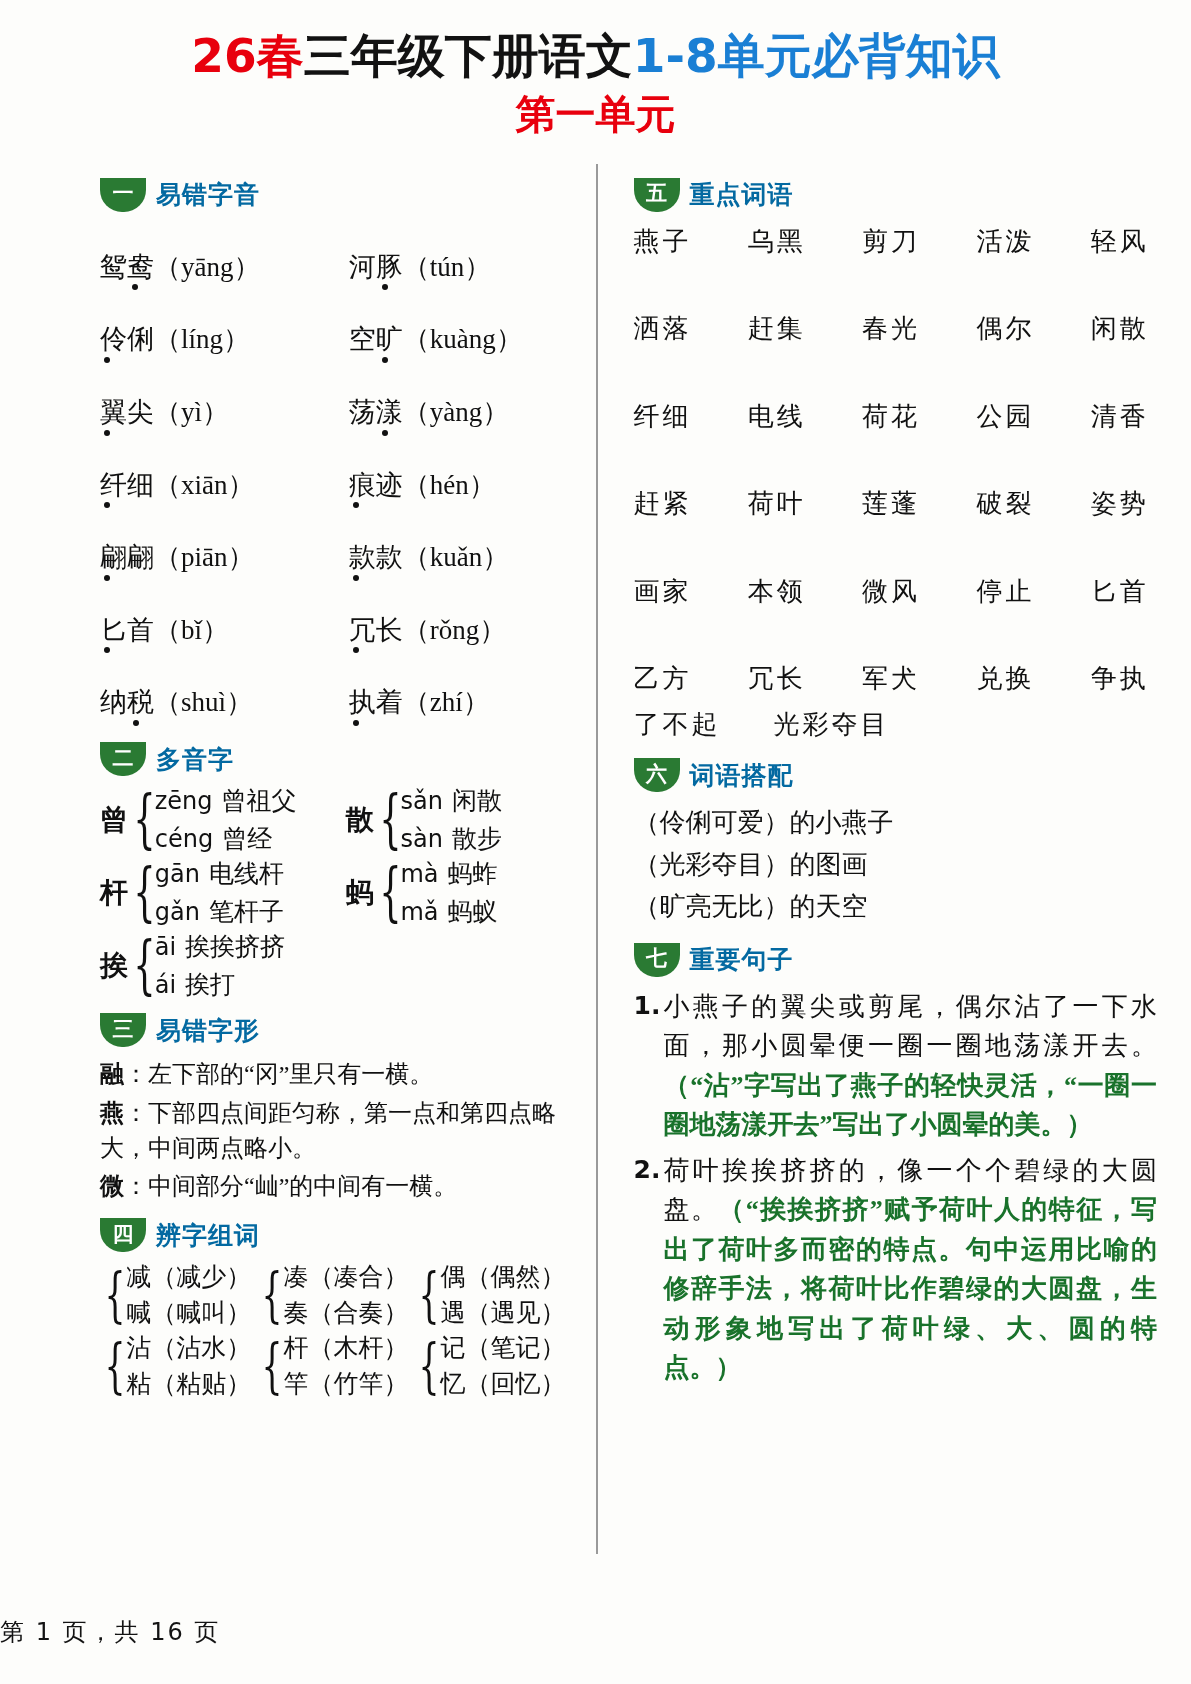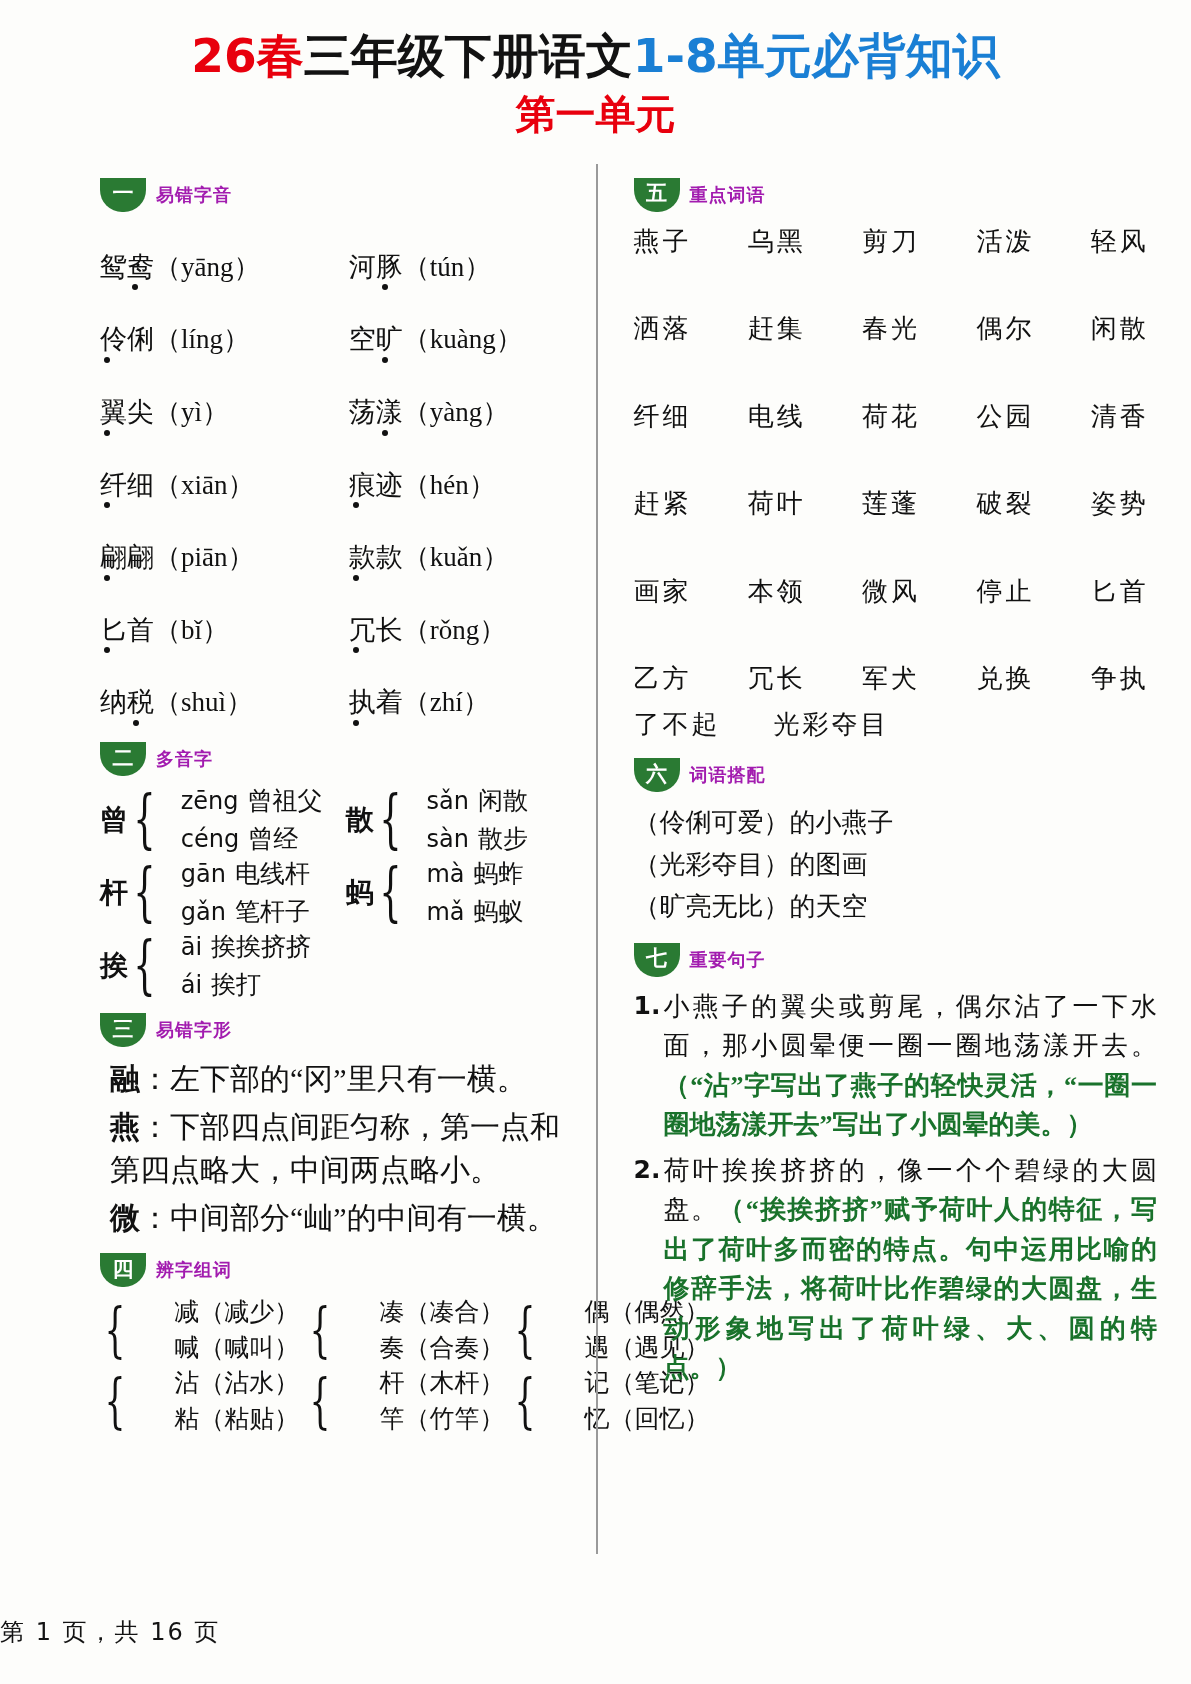--- a/index.html
+++ b/index.html
@@ -68,22 +68,22 @@
     align-items: center;
     justify-content: center;
     border-radius: 0 0 22px 22px;
     flex: none;
     line-height: 1;
     padding-bottom: 2px;
   }
   .sec-title {
     font-family: Liberation Sans, sans-serif;
     font-weight: bold;
-    font-size: 18px;
-    color: #a21caf;
+    font-size: 25px;
+    color: #0369a1;
     letter-spacing: 1px;
   }
 
   
   .pinyin-grid {
     display: grid;
     grid-template-columns: 1fr 1fr;
     row-gap: 2px;
     column-gap: 12px;
   }
@@ -126,42 +126,41 @@
     transform: scaleX(0.55);
     transform-origin: center;
     font-family: "DejaVu Serif", serif;
     margin: 0 -10px 0 -6px;
   }
   .duo-lines { display: flex; flex-direction: column; gap: 8px; }
   .duo-line {
     font-size: 25px;
     white-space: nowrap;
     line-height: 1.18;
-    margin-left: 26px;
   }
   .duo-line .py { font-family: "DejaVu Sans", sans-serif; font-size: 24px; }
   .duo-line .wd { margin-left: 9px; }
 
   
   .duo-single { margin-top: 6px; }
 
   
   .glyph-note {
-    font-size: 30px;
+    font-size: 24px;
     line-height: 1.45;
-    margin: 2px 0 4px 10px;
+    margin: 2px 0 4px 0;
   }
   .glyph-note .hz { font-weight: bold; }
 
   
   .bian-block { display: flex; gap: 6px; margin-top: 6px; }
   .bian-col { display: flex; flex-direction: column; gap: 6px; }
   .bian-pair { display: flex; align-items: center; }
   .bian-pair .brace { font-size: 60px; margin: 0 -8px 0 -4px; }
-  .bian-lines { display: flex; flex-direction: column; gap: 7px; margin-left: 48px; }
+  .bian-lines { display: flex; flex-direction: column; gap: 7px; }
   .bian-line { font-size: 25px; white-space: nowrap; line-height: 1.16; }
 
   
   .kw-grid {
     display: grid;
     grid-template-columns: repeat(5, 1fr);
     row-gap: 8px;
     column-gap: 4px;
     margin-top: 4px;
     gap: 48px;

